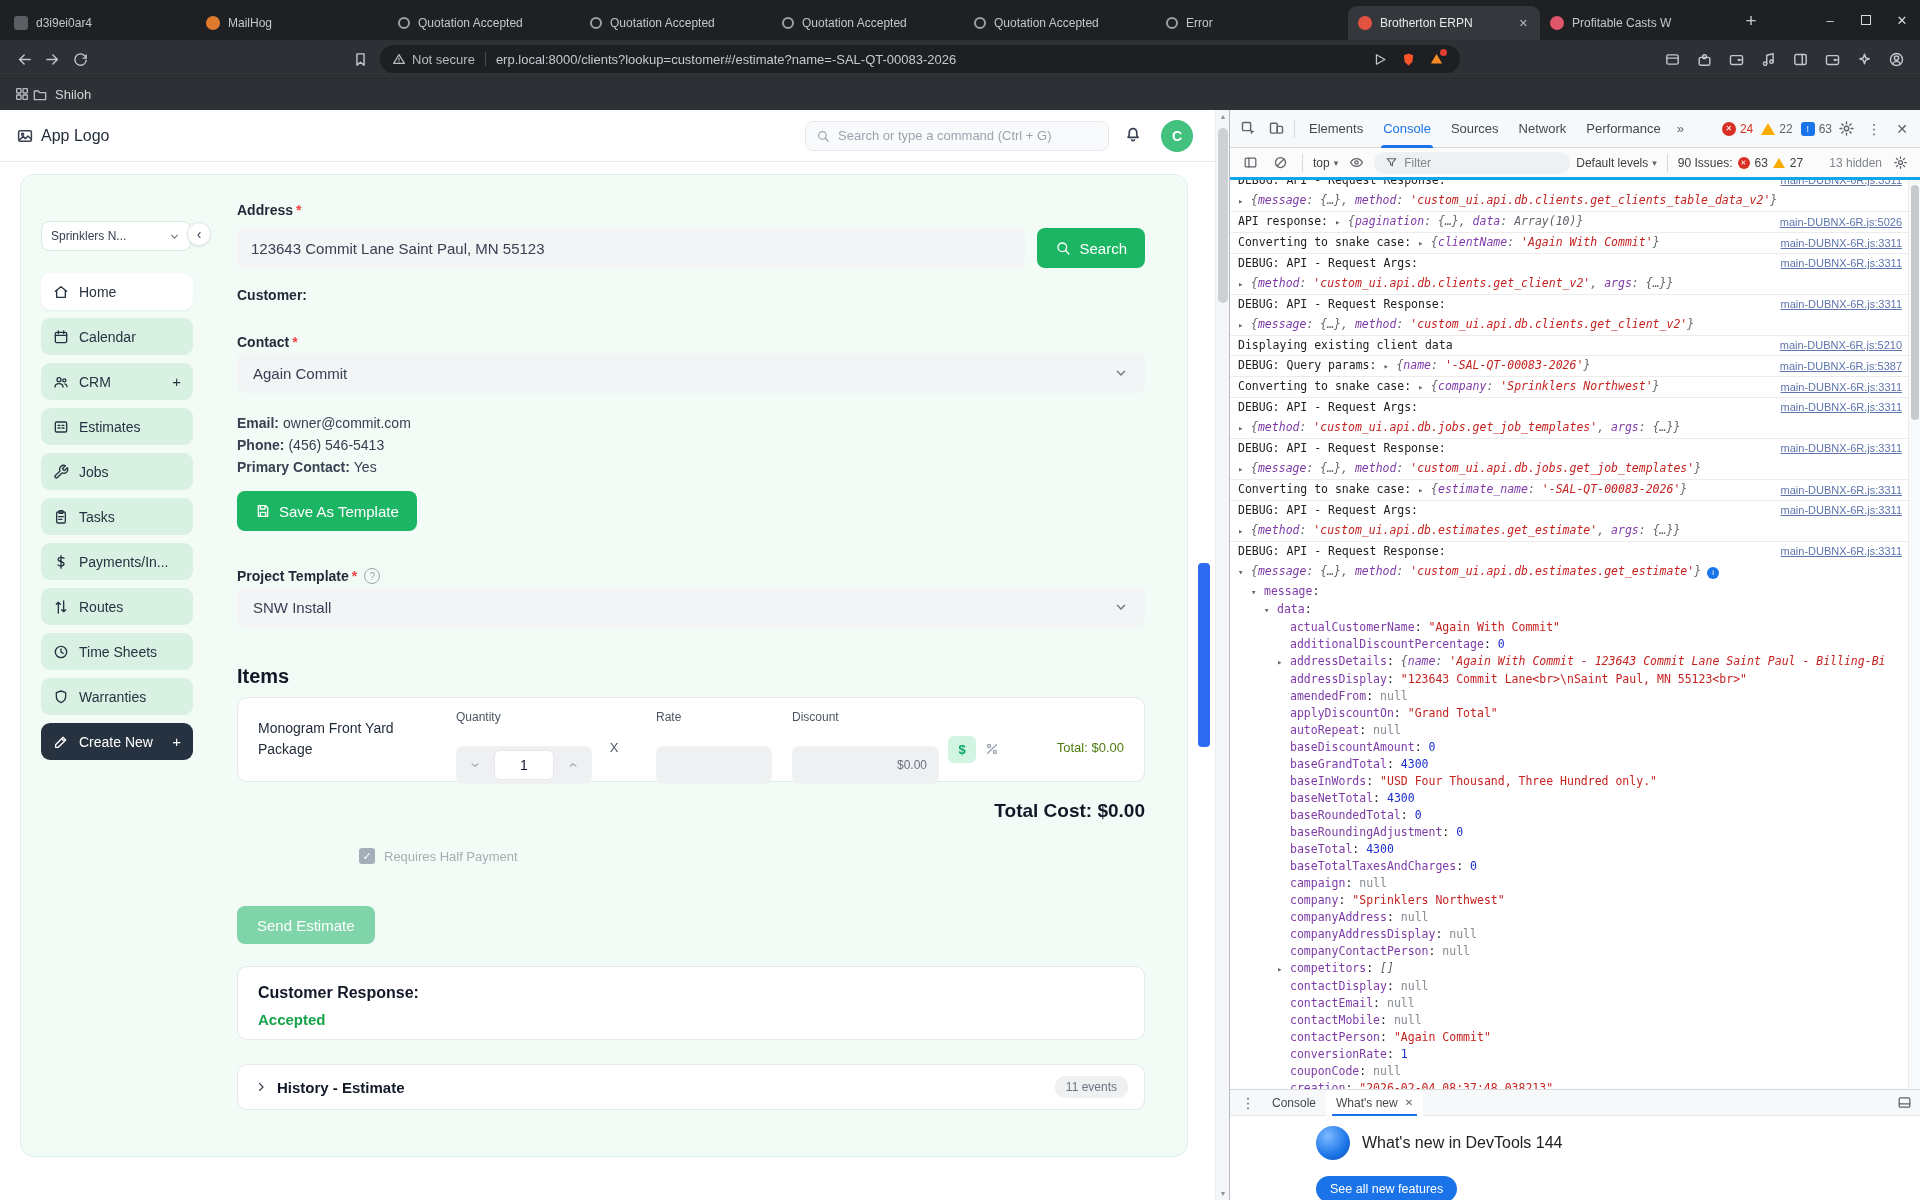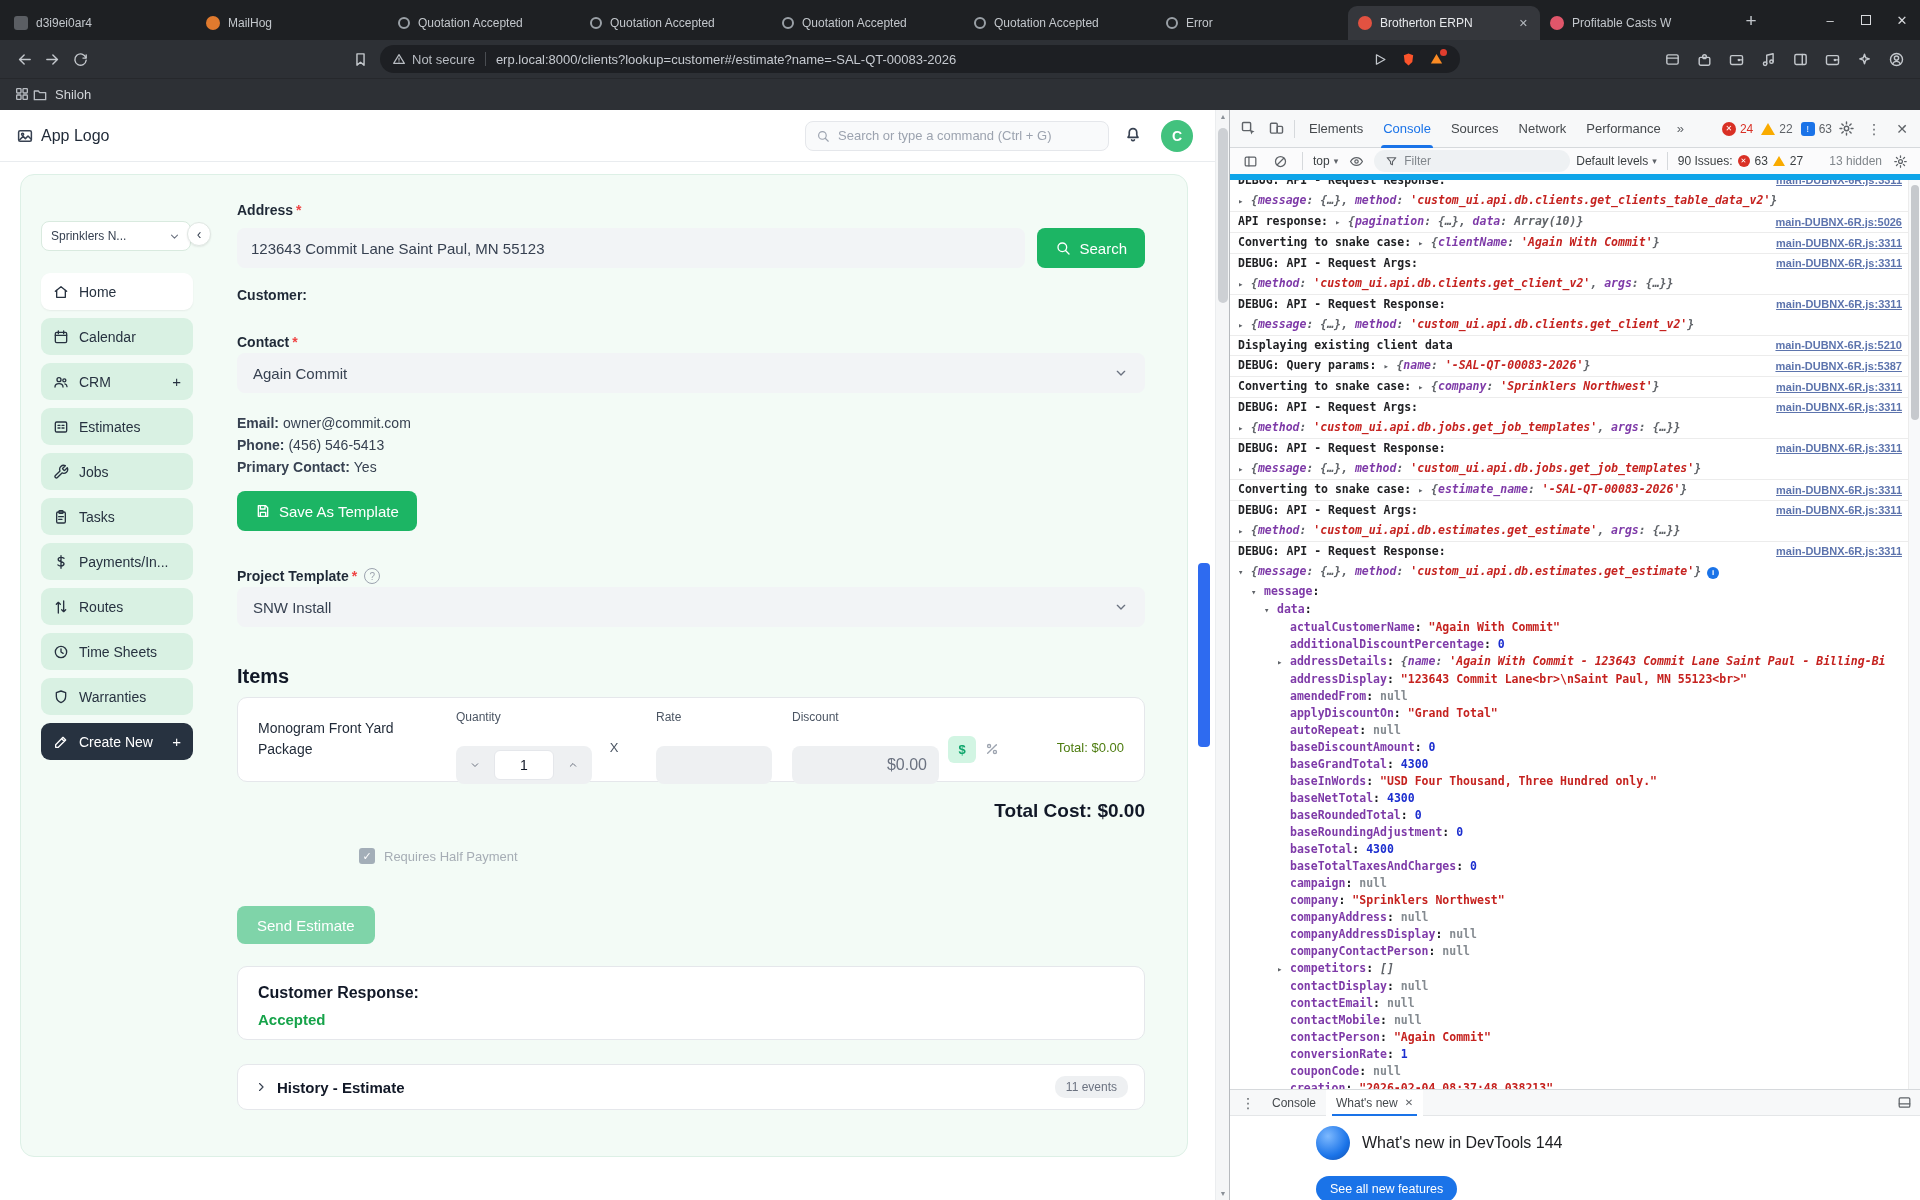--- a/index.html
+++ b/index.html
@@ -100,21 +100,21 @@
   .item-card { border:1px solid #e5e7eb; background:#fff; border-radius:10px; height:85px; display:flex; align-items:flex-start; padding:12px 20px; margin-bottom:17px; }
   .item-name { width:150px; font-size:14px; color:#1f2937; line-height:21px; padding-top:8px; }
   .col-label { font-size:12px; color:#4b5563; margin-bottom:22px; }
   .qty { margin-left:48px; }
   .stepper { width:136px; height:38px; background:#eef0f2; border-radius:8px; display:flex; align-items:center; }
   .step-btn { width:38px; display:flex; align-items:center; justify-content:center; color:#6b7280; }
   .step-btn svg { width:12px; height:12px; }
   .step-val { flex:1; height:30px; background:#fff; border:1px solid #e5e7eb; border-radius:6px; display:flex; align-items:center; justify-content:center; font-size:14px; color:#111827; }
   .times { padding-top:30px; margin-left:12px; width:20px; text-align:center; font-size:13px; color:#4b5563; }
   .rate { margin-left:32px; }
-  .s-input { width:116px; height:38px; background:#eef0f2; border:none; border-radius:8px; padding:0 12px; font-size:16px; color:#6b7280; font-family:"Liberation Sans",sans-serif; }
+  .s-input { width:116px; height:38px; background:#eef0f2; border:none; border-radius:8px; padding:0 12px; font-size:12px; color:#6b7280; font-family:"Liberation Sans",sans-serif; }
   .disc { margin-left:20px; }
   .disc .s-input { width:147px; text-align:right; }
   .chip-dollar { margin-left:9px; margin-top:26px; width:28px; height:27px; background:#d2f5e3; color:#0ea56b; border-radius:6px; display:flex; align-items:center; justify-content:center; font-size:13px; font-weight:700; }
   .pct { margin-left:8px; margin-top:31px; color:#9ca3af; width:16px; height:16px; }
   .pct svg { width:16px; height:16px; }
   .item-total { margin-left:auto; padding-top:30px; font-size:13px; color:#4d7c0f; white-space:nowrap; }
   .total-cost { text-align:right; font-size:19px; font-weight:700; color:#111827; line-height:24px; margin-bottom:25px; }
   .half-row { display:flex; align-items:center; gap:9px; margin:0 0 42px 122px; font-size:13px; color:#a6adb5; height:16px; }
   .cb { width:16px; height:16px; border-radius:3px; background:#a3aeb8; color:#fff; font-size:11px; display:flex; align-items:center; justify-content:center; }
   .send-btn { background:#7fd4a9; color:#fff; border:none; border-radius:8px; height:38px; padding:0 20px; font-size:15px; font-weight:500; margin-bottom:22px; font-family:"Liberation Sans",sans-serif; }
@@ -140,34 +140,34 @@
   .dttabs { display:flex; height:38px; }
   .dt-tab { padding:0 10px; height:38px; display:flex; align-items:center; font-size:13px; color:#45494d; position:relative; white-space:nowrap; }
   .dt-tab.active { color:#1a73e8; font-weight:500; }
   .dt-tab.active::after { content:""; position:absolute; left:8px; right:8px; bottom:0; height:3px; background:#1a73e8; border-radius:3px 3px 0 0; }
   .dt-more { color:#5f6368; font-size:13px; padding:0 6px; }
   .dt-counts { margin-left:auto; display:flex; align-items:center; gap:4px; font-size:12px; color:#5f6368; }
   .err-badge { width:14px; height:14px; border-radius:50%; background:#d93025; color:#fff; font-size:8px; display:flex; align-items:center; justify-content:center; }
   .cnt.red { color:#d93025; }
   .warn-tri { width:0; height:0; border-left:7px solid transparent; border-right:7px solid transparent; border-bottom:12px solid #f9ab00; margin-left:4px; }
   .issue-bub { width:14px; height:14px; border-radius:3px; background:#1a73e8; color:#fff; font-size:9px; display:flex; align-items:center; justify-content:center; margin-left:4px; }
-  .dt-toolbar { height:32px; display:flex; align-items:center; gap:6px; background:#fbfbfc; border-bottom:6px solid #0ea5e9; padding:0 8px; font-size:12px; color:#3c4043; flex:none; }
+  .dt-toolbar { height:32px; display:flex; align-items:center; gap:6px; background:#fbfbfc; border-bottom:3px solid #0ea5e9; padding:0 8px; font-size:12px; color:#3c4043; flex:none; }
   .dt-drop { display:flex; align-items:center; gap:4px; white-space:nowrap; }
   .caret { font-size:9px; color:#5f6368; }
   .filter-pill { width:196px; height:22px; background:#eef1f3; border-radius:11px; display:flex; align-items:center; gap:6px; padding:0 10px; color:#80868b; }
   .issues { display:flex; align-items:center; gap:5px; white-space:nowrap; }
   .mini-err { width:12px; height:12px; border-radius:50%; background:#d93025; color:#fff; font-size:7px; display:flex; align-items:center; justify-content:center; }
   .mini-warn { width:0; height:0; border-left:6px solid transparent; border-right:6px solid transparent; border-bottom:10px solid #f9ab00; }
   .hidden-lbl { color:#80868b; white-space:nowrap; }
   .dt-toolbar .right { margin-left:auto; }
   .dt-main { flex:1; display:flex; min-height:0; }
   .dt-console { flex:1; overflow:hidden; font-family:"DejaVu Sans Mono","Liberation Mono",monospace; font-size:11.5px; background:#fff; }
   .dt-scroll { width:12px; background:#f8f9fa; border-left:1px solid #ececec; position:relative; flex:none; }
   .dt-scroll .thumb { position:absolute; top:5px; left:2px; width:8px; height:235px; background:#c6c9cd; border-radius:4px; }
-  .crow { display:flex; align-items:center; border-top:1px solid transparent; padding:2px 6px 2px 0; line-height:15px;font-weight:bold; }
+  .crow { display:flex; align-items:center; border-top:1px solid transparent; padding:2px 6px 2px 0; line-height:15px; }
   .crow.bt { border-top-color:#ececec; }
   .crow.t { padding-top:0.5px; padding-bottom:0.5px; }
   .cbody { flex:1; white-space:pre; overflow:hidden; }
   .clink { margin-left:10px; color:#5d74ad; text-decoration:underline; white-space:nowrap; font-size:11px; font-family:"Liberation Sans",sans-serif; }
   .clipwrap { height:10px; overflow:hidden; display:flex; flex-direction:column; justify-content:flex-end; }
   .sg-p { color:#202124; }
   .sg-a { display:inline-block; width:13px; font-size:9px; color:#5f6368; font-style:normal; }
   .sg-k { color:#7e3aa8; }
   .sg-s { color:#c5221f; }
   .sg-n { color:#1c2ecf; }

